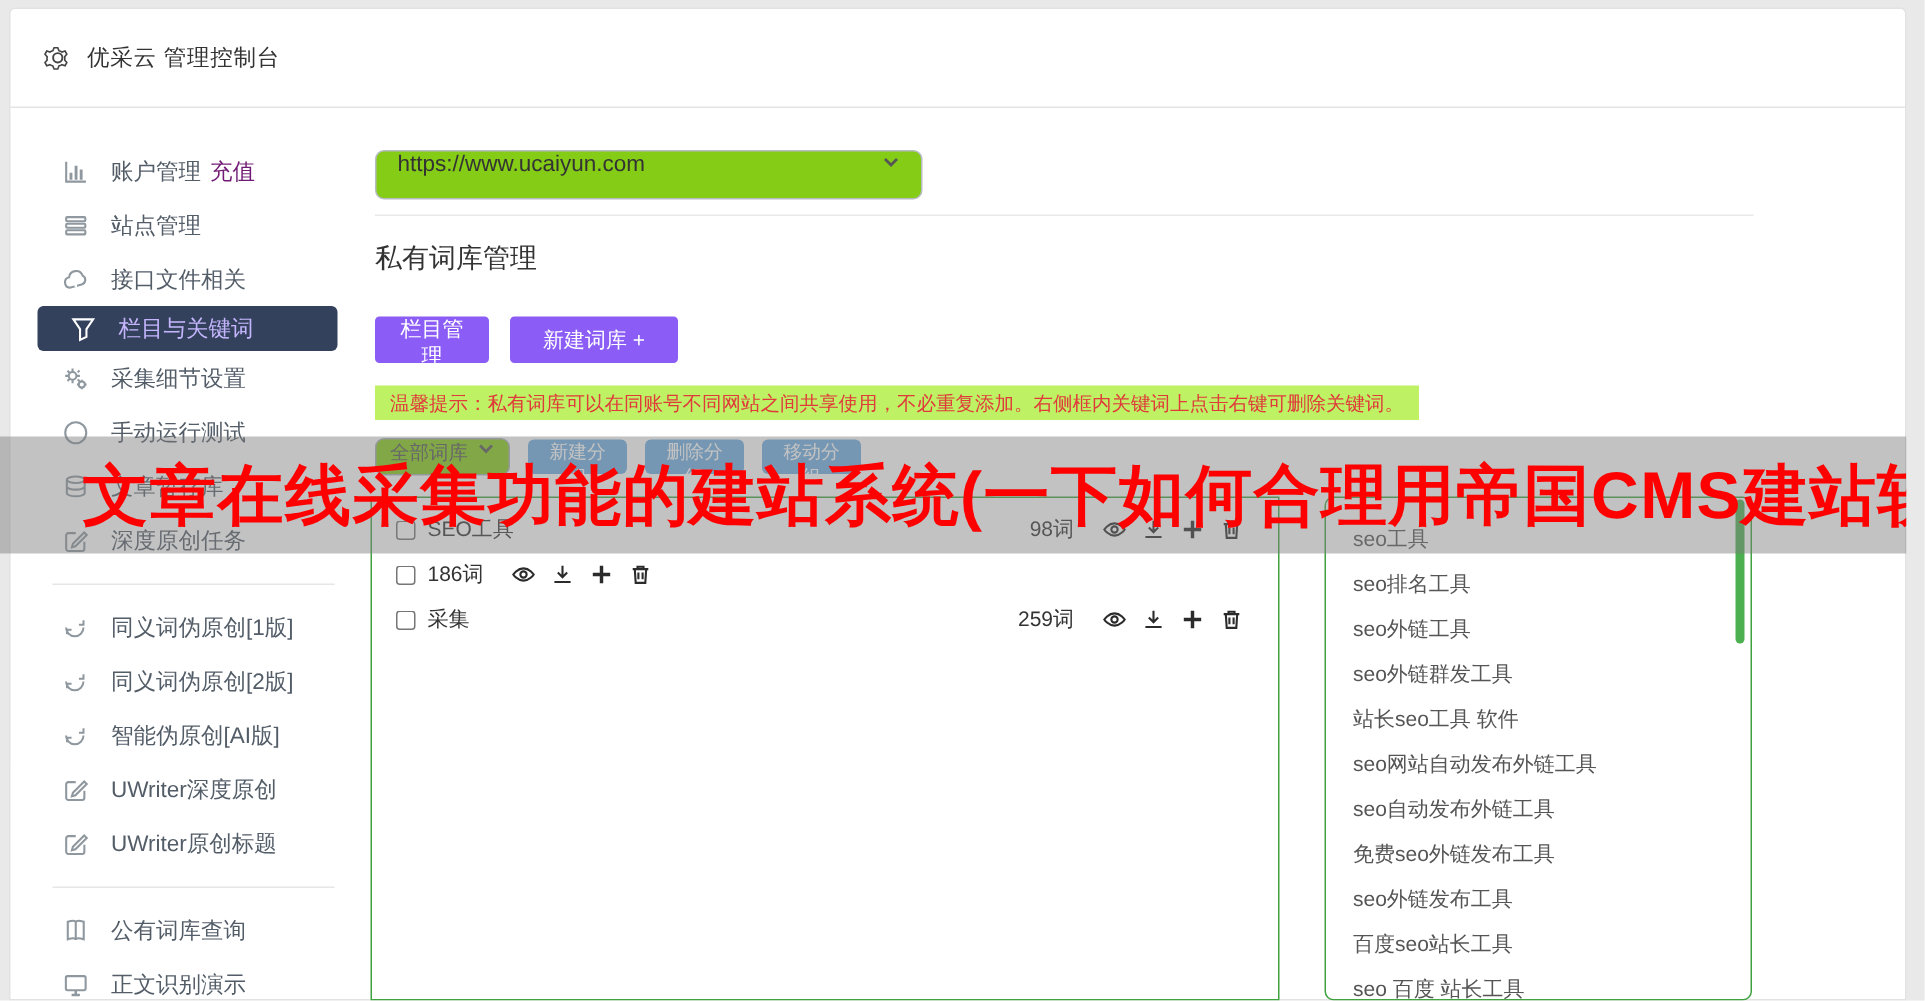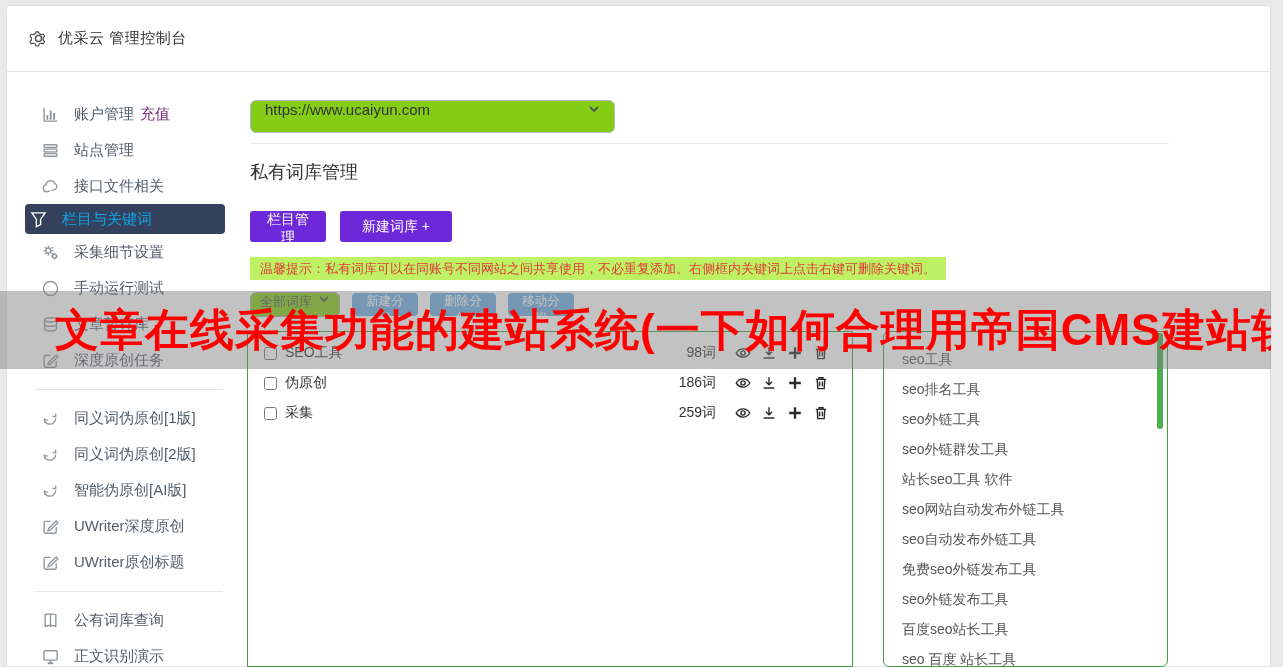--- a/index.html
+++ b/index.html
@@ -18,36 +18,36 @@
   .hdr svg { width:19px; height:19px; stroke:#444; fill:none; stroke-width:1.3; }
 
   
   .side { position:absolute; left:0; top:90px; width:238px; }
   .side .item { height:36px; display:flex; align-items:center; padding-left:34px;
                 font-size:15px; color:#535d68; cursor:pointer; }
   .side .item .ic { width:18px; height:18px; margin-right:15px; flex:0 0 18px;
                     color:#8f989f; display:flex; align-items:center; justify-content:center; }
   .side .item .ic svg { width:17px; height:17px; stroke:currentColor; fill:none; stroke-width:1.3; }
   .side .item.active { background:#33415c; border-radius:4px; margin:0 20px 0 18px;
-                       padding-left:4px; color:#0ea5e9; height:30px; }
+                       padding-left:21px; color:#c4b5fd; height:30px; }
   .side .item.active .ic { color:#fff; }
   .badge-red { color:#701a75; margin-left:6px; }
   .side .divider { height:1px; background:#e6e6e6; margin:11px 22px 10px 28px; }
 
   
   .sel { position:absolute; background:#84cc16; border:1px solid #b6bcc2; border-radius:6px;
          display:flex; align-items:flex-start; justify-content:space-between;
          color:#333; cursor:pointer; }
   .sel .chev { width:12px; height:12px; flex:0 0 12px; }
   .sel .chev svg { width:12px; height:12px; stroke:#555; fill:none; stroke-width:1.8; }
   #site-select { left:250px; top:100px; width:365px; height:33px; font-size:15px; padding:0 14px; }
   #hr1 { position:absolute; left:250px; top:143px; width:919px; height:1px; background:#e9e9e9; }
   #page-title { position:absolute; left:250px; top:160px; font-size:18px; color:#333; }
 
-  .btn-green { position:absolute; top:211px; height:31px; background:#6d28d9; color:#fff;
+  .btn-green { position:absolute; top:211px; height:31px; background:#8b5cf6; color:#fff;
                border:none; border-radius:3px; font-size:14px; padding:0 14px; cursor:pointer;
                font-family:inherit; }
   #btn-col { left:250px; width:76px; }
   #btn-new { left:340px; width:112px; }
 
   #tip { position:absolute; left:250px; top:257px; height:23px; background:#bef264;
          color:#e03a3a; font-size:13px; line-height:23px; padding:0 10px; white-space:nowrap; }
 
   #group-select { left:250px; top:292px; width:90px; height:25px; font-size:13px;
                   padding:0 9px; color:#555; border-color:#aab0b6; }
@@ -343,21 +343,20 @@
         </span>
         <span class="ric">
           <svg viewBox="0 0 16 16">
             <use href="#i-trash"></use>
           </svg>
         </span>
       </div>
 
       <div class="trow" style="top: 36px;">
         <input type="checkbox" style="">
-        <span class="tname">伪原创</span>
         <span class="tcount">186词</span>
         <span class="ric">
           <svg viewBox="0 0 16 16">
             <use href="#i-eye"></use>
           </svg>
         </span>
         <span class="ric">
           <svg viewBox="0 0 16 16">
             <use href="#i-dl"></use>
           </svg>

